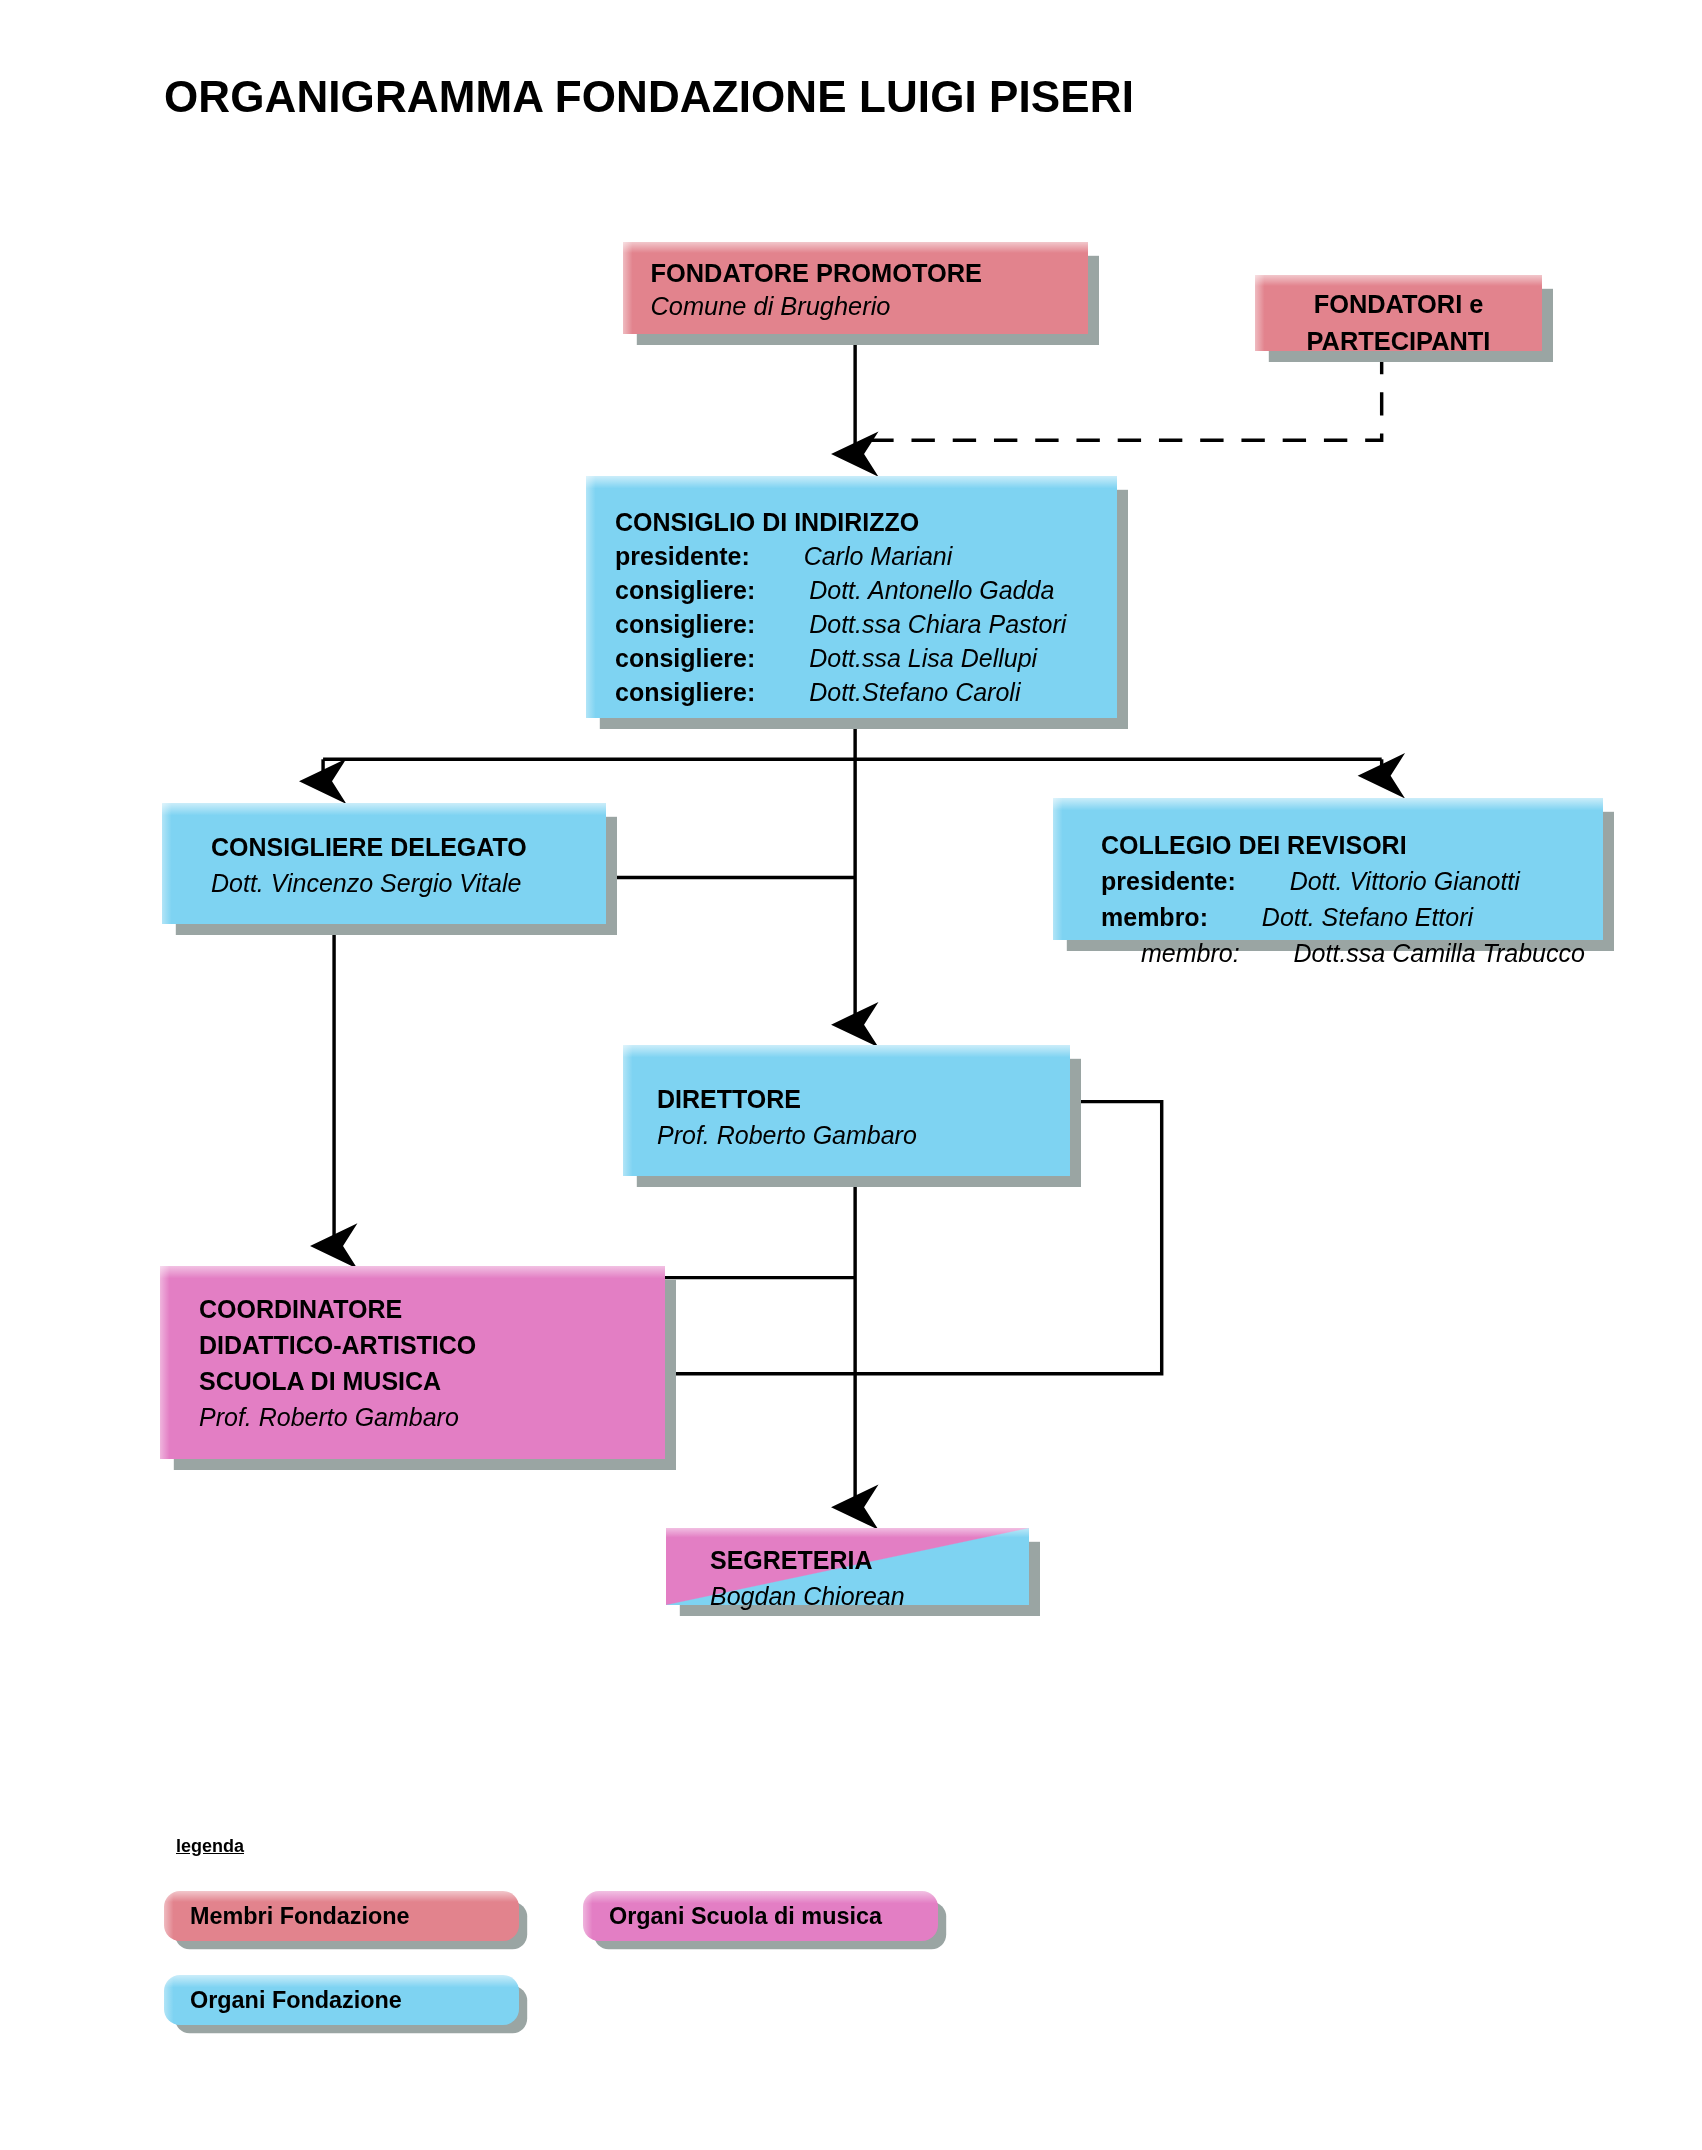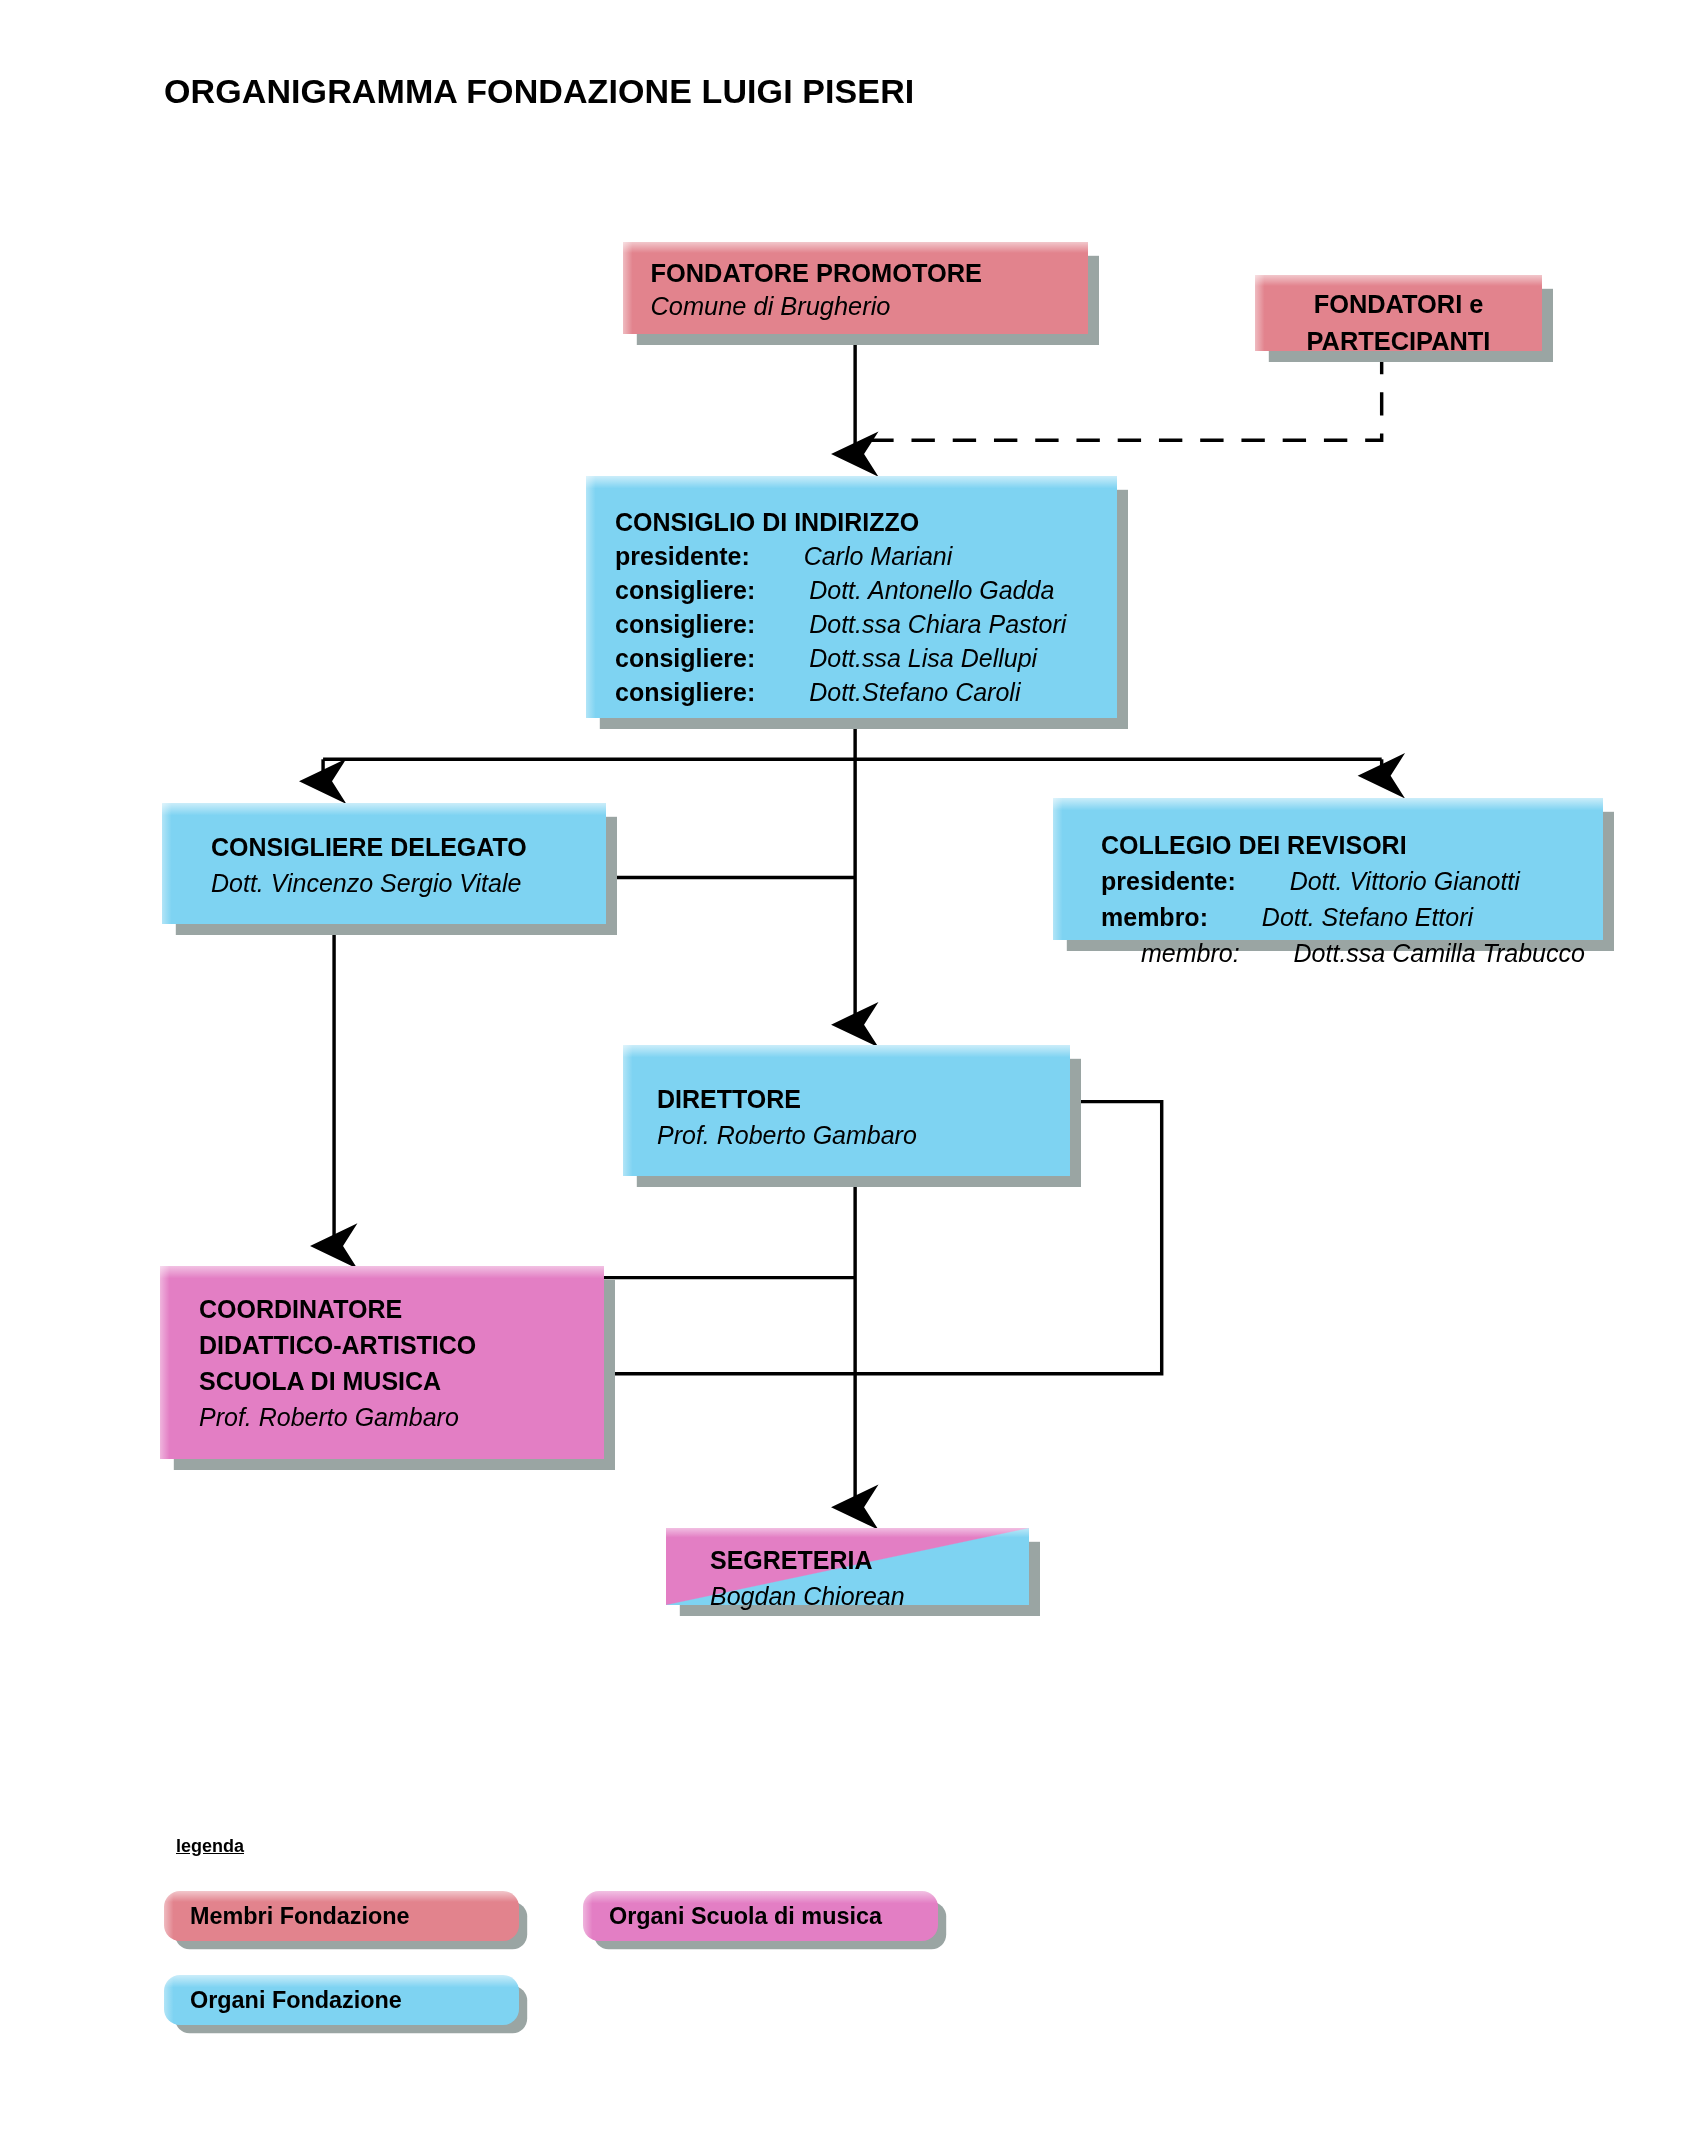--- a/index.html
+++ b/index.html
@@ -17,21 +17,21 @@
     height: 2151px;
     background: #ffffff;
     overflow: hidden;
   }
 
   
   #chart-title {
     position: absolute;
     left: 164px;
     top: 72px;
-    font-size: 34px;
+    font-size: 44px;
     font-weight: bold;
     letter-spacing: 0.1px;
     color: #000000;
     white-space: nowrap;
   }
 
   
   #connectors {
     position: absolute;
     left: 0; top: 0;
@@ -127,21 +127,21 @@
     left: 1053px; top: 798px; width: 550px; height: 142px;
     padding: 29px 0 0 48px;
     font-size: 25px; line-height: 36px;
   }
   #node-direttore {
     left: 623px; top: 1045px; width: 447px; height: 131px;
     padding: 36px 0 0 34px;
     font-size: 25px; line-height: 36px;
   }
   #node-coordinatore {
-    left: 160px; top: 1266px; width: 444px; height: 193px;
+    left: 160px; top: 1266px; width: 505px; height: 193px;
     padding: 25px 0 0 39px;
     font-size: 25px; line-height: 36px;
   }
   #node-segreteria {
     left: 666px; top: 1528px; width: 363px; height: 77px;
     padding: 13.8px 0 0 44px;
     font-size: 25px; line-height: 36px;
   }
 
   

